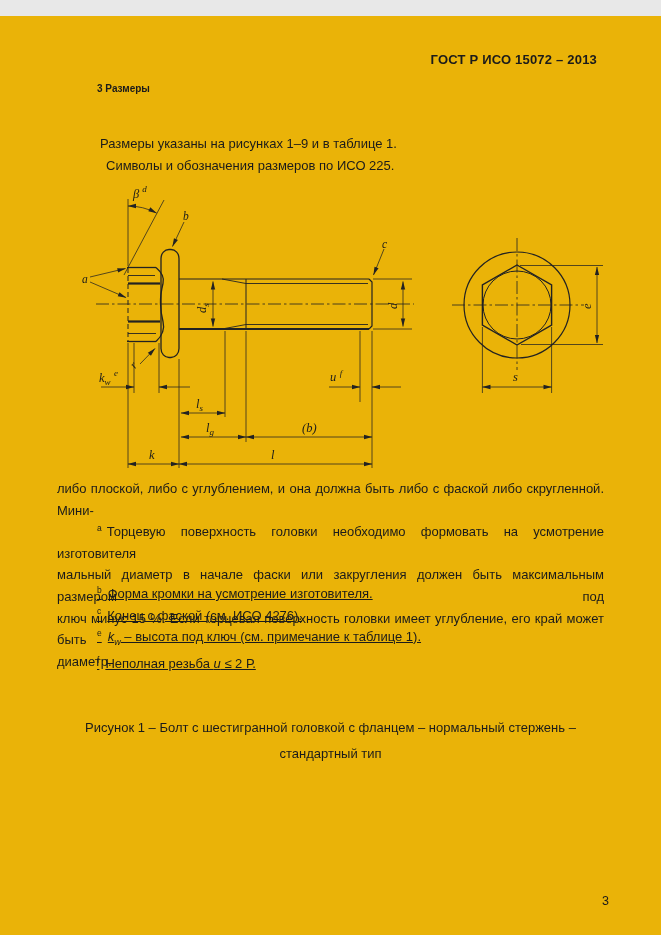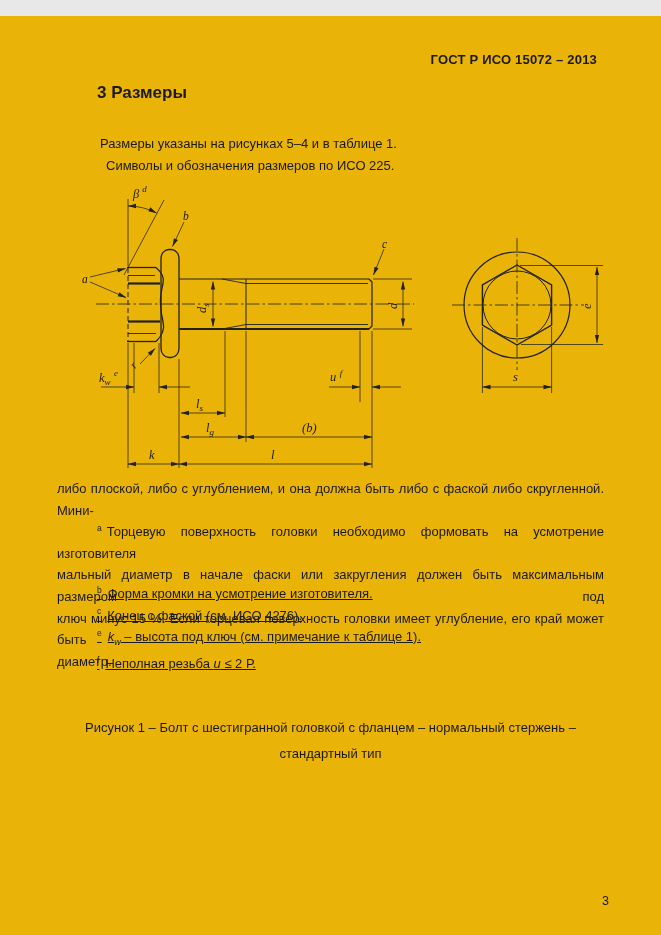--- a/index.html
+++ b/index.html
@@ -3,21 +3,21 @@
 <meta charset="utf-8">
 <style>
   html,body{margin:0;padding:0;background:#e8e8e8;}
   .page{
     position:relative;width:661px;height:935px;background:#eab308;
     font-family:"Liberation Sans", sans-serif;color:#1b1b1b;overflow:hidden;
     margin:16px auto;
   }
   .abs{position:absolute;}
   .doc-header{top:36px;right:64px;font-size:13px;font-weight:bold;letter-spacing:.2px;}
-  .section-heading{left:97px;top:67px;font-size:17px;font-weight:bold;}
+  .section-heading{left:97px;top:67px;font-size:10px;font-weight:bold;}
   .intro-p1{left:100px;top:120px;font-size:13px;}
   .intro-p2{left:106px;top:142px;font-size:13px;}
   .drawing{position:absolute;left:0;top:0;width:661px;height:935px;}
   .fnA{left:57px;top:462px;width:547px;font-size:13px;line-height:21.6px;}
   .fnA .just{text-align:justify;text-align-last:justify;}
   .fnA .first{text-indent:40px;}
   sup.fnsup{font-size:8.5px;vertical-align:super;line-height:0;}
   .fnA sup.fnsup{margin-right:5px;}
   .fnList{left:57px;top:567px;width:547px;font-size:13px;line-height:21.5px;text-decoration:underline;}
   .fnList .fn{text-indent:40px;}
@@ -31,21 +31,21 @@
 </style>
 </head>
 <body>
 
 <div class="page">
 
   <div class="abs doc-header">ГОСТ Р ИСО 15072 – 2013</div>
 
   <div class="abs section-heading">3 Размеры</div>
 
-  <div class="abs intro-p1">Размеры указаны на рисунках 5–4 и в таблице 1.</div>
+  <div class="abs intro-p1">Размеры указаны на рисунках 1–9 и в таблице 1.</div>
   <div class="abs intro-p2">Символы и обозначения размеров по ИСО 225.</div>
 
   <svg class="drawing" viewBox="0 0 661 935">
     <defs>
       <marker id="arr" viewBox="0 0 12 8" markerWidth="12" markerHeight="8" refX="11.3" refY="4" orient="auto-start-reverse">
         <path d="M11.8,4 L0.5,1.1 L0.5,6.9 Z" fill="#222" stroke="none"></path>
       </marker>
     </defs>
 
     <g stroke="#222" fill="none">

